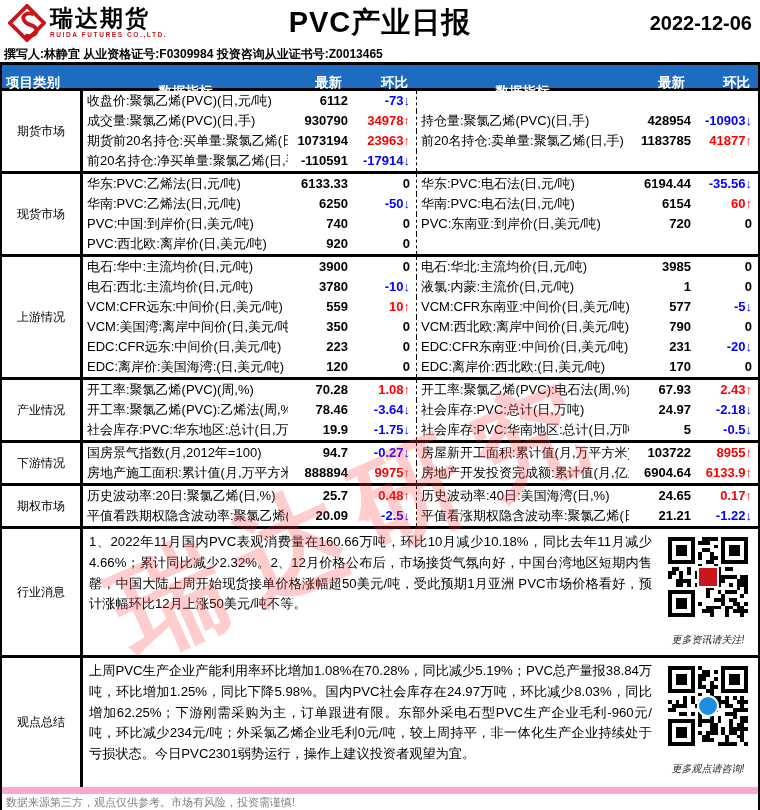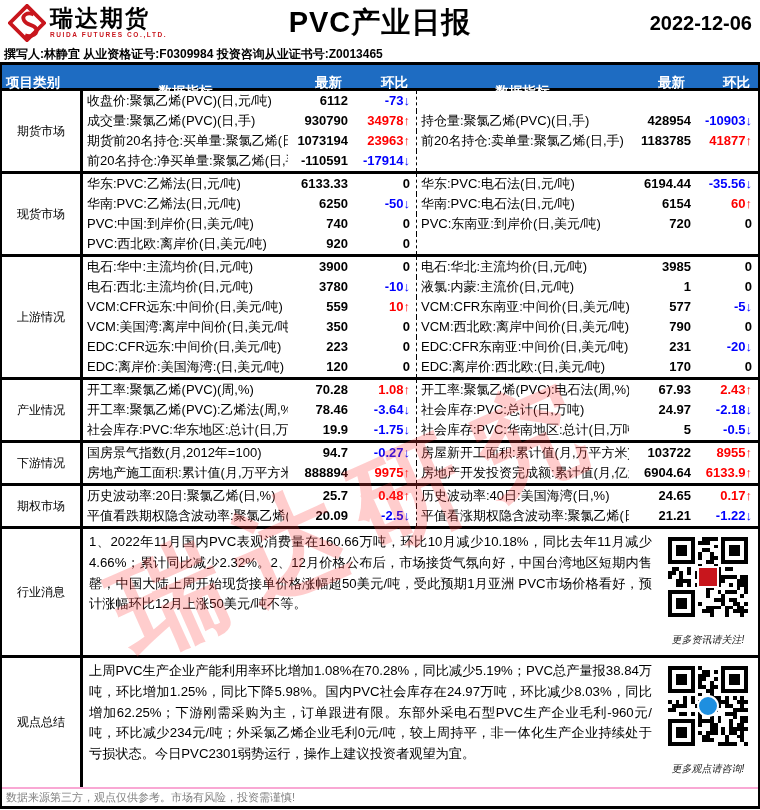--- a/index.html
+++ b/index.html
@@ -38,21 +38,21 @@
   .body-wrap{flex:1;display:flex;min-width:0;}
   .bodytext{flex:1;padding:3px 6px 2px 6px;font-size:13.2px;line-height:20.8px;text-align:justify;}
   .qrcol{width:100px;flex-shrink:0;padding-top:8px;text-align:center;}
   .qrbox{width:80px;height:80px;margin:0 auto;position:relative;background:#fff;}
   .qrbox svg{width:80px;height:80px;display:block;}
   .qr-center{position:absolute;width:22px;height:22px;left:29px;top:29px;border:2px solid #fff;box-sizing:border-box;}
   .qr-red{background:#C8161D;}
   .qr-blue{background:#1E8FE0;border-radius:50%;}
   .qrcap{font-size:10px;margin-top:16px;color:#222;font-style:italic;}
   
-  .footer{border-top:2px solid #f9a8d4;height:17px;line-height:17px;font-size:11px;color:#808080;padding-left:4px;}
+  .footer{border-top:7px solid #f9a8d4;height:17px;line-height:17px;font-size:11px;color:#808080;padding-left:4px;}
   
   .wm{position:absolute;left:90px;top:555px;font-size:110px;font-weight:bold;
       color:rgba(255,60,60,.26);letter-spacing:20px;white-space:nowrap;
       transform:rotate(-24deg);transform-origin:left top;pointer-events:none;z-index:6;}
 </style>
 </head>
 <body>
 
 <div class="page">
 

